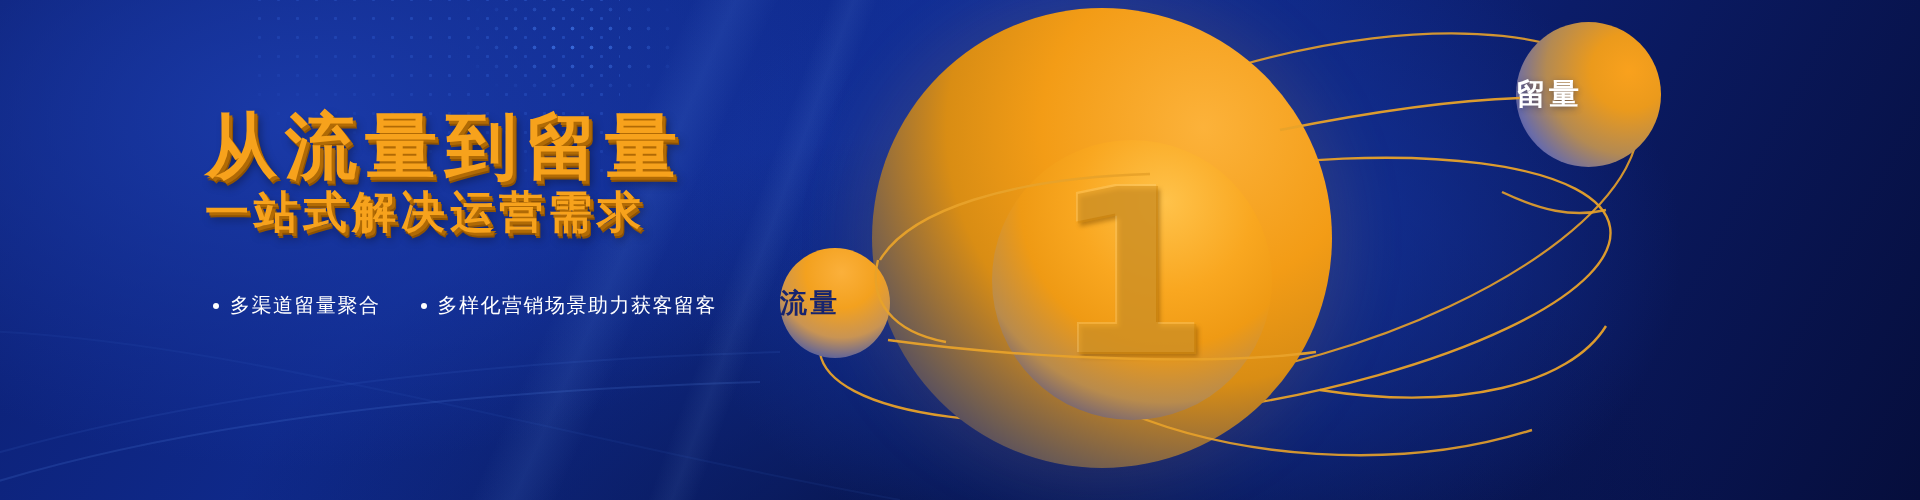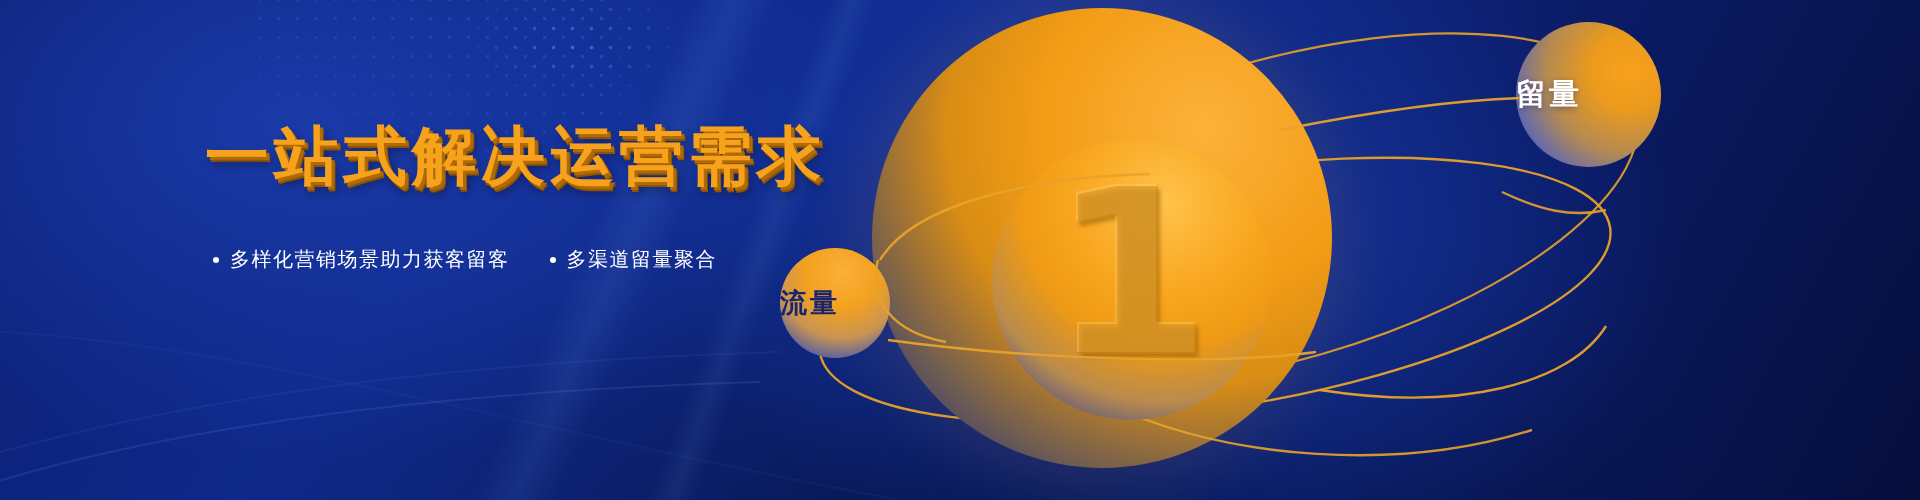--- a/index.html
+++ b/index.html
@@ -71,22 +71,22 @@
     line-height:1.0;
     letter-spacing:8px;
     color:#f7a21c;
     white-space:nowrap;
     text-shadow:
        3px 3px 0 #b06a05,
        4px 5px 0 #8d5204,
        5px 7px 10px rgba(0,0,0,0.40);
   }
   .headline-2{
-    margin-top:14px;
-    font-size:64px;
+    margin-top:8px;
+    font-size:44px;
     letter-spacing:5px;
   }
   .bullets{
     margin-top:58px;
     margin-left:8px;
     display:flex;
     align-items:center;
     gap:40px;
     white-space:nowrap;
   }
@@ -181,30 +181,31 @@
   <div class="streak streak-a"></div>
   <div class="streak streak-b"></div>
 
   <svg class="curves" viewBox="0 0 1920 500" preserveAspectRatio="none">
     <path d="M -60 500 C 140 430 420 392 760 382" fill="none" stroke="rgba(90,140,235,0.18)" stroke-width="2"></path>
     <path d="M -60 470 C 160 400 440 362 780 352" fill="none" stroke="rgba(70,120,220,0.12)" stroke-width="2"></path>
     <path d="M -60 330 C 200 330 520 430 900 500" fill="none" stroke="rgba(60,105,210,0.10)" stroke-width="2"></path>
   </svg>
 
   <div class="copy">
+    <div class="headline headline-1">从流量到留量</div>
     <div class="headline headline-2">一站式解决运营需求</div>
 
     <div class="bullets">
       <div class="bullet">
         <span class="dot"></span>
-        <span>多样化营销场景助力获客留客</span>
+        <span>多渠道留量聚合</span>
       </div>
       <div class="bullet">
         <span class="dot"></span>
-        <span>多渠道留量聚合</span>
+        <span>多样化营销场景助力获客留客</span>
       </div>
     </div>
   </div>
 
   <div class="art">
 
     <svg class="orbits" viewBox="0 0 1160 560" preserveAspectRatio="none">
       <ellipse cx="455" cy="330" rx="400" ry="118" transform="rotate(-9 455 330)" fill="none" stroke="#e8a22a" stroke-width="2.4" opacity="0.95"></ellipse>
       <ellipse cx="520" cy="250" rx="370" ry="150" transform="rotate(-16 520 250)" fill="none" stroke="#e8a22a" stroke-width="2.2" opacity="0.9"></ellipse>
     </svg>

